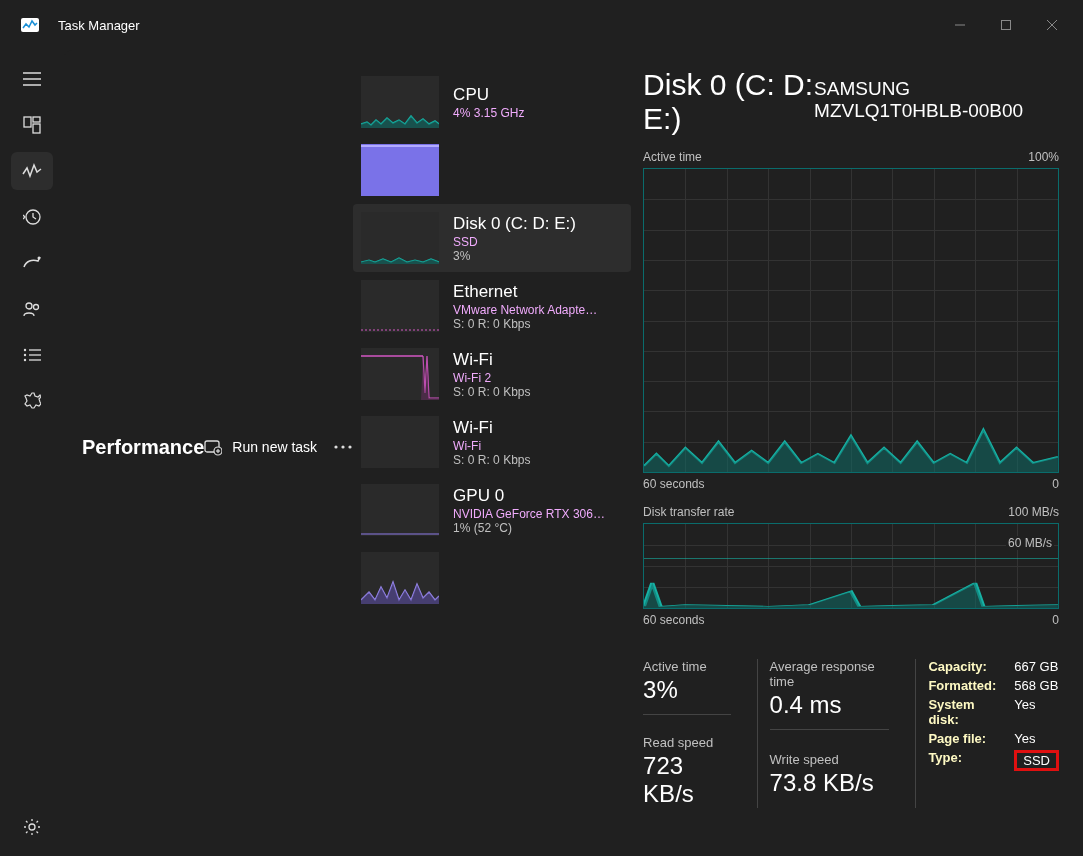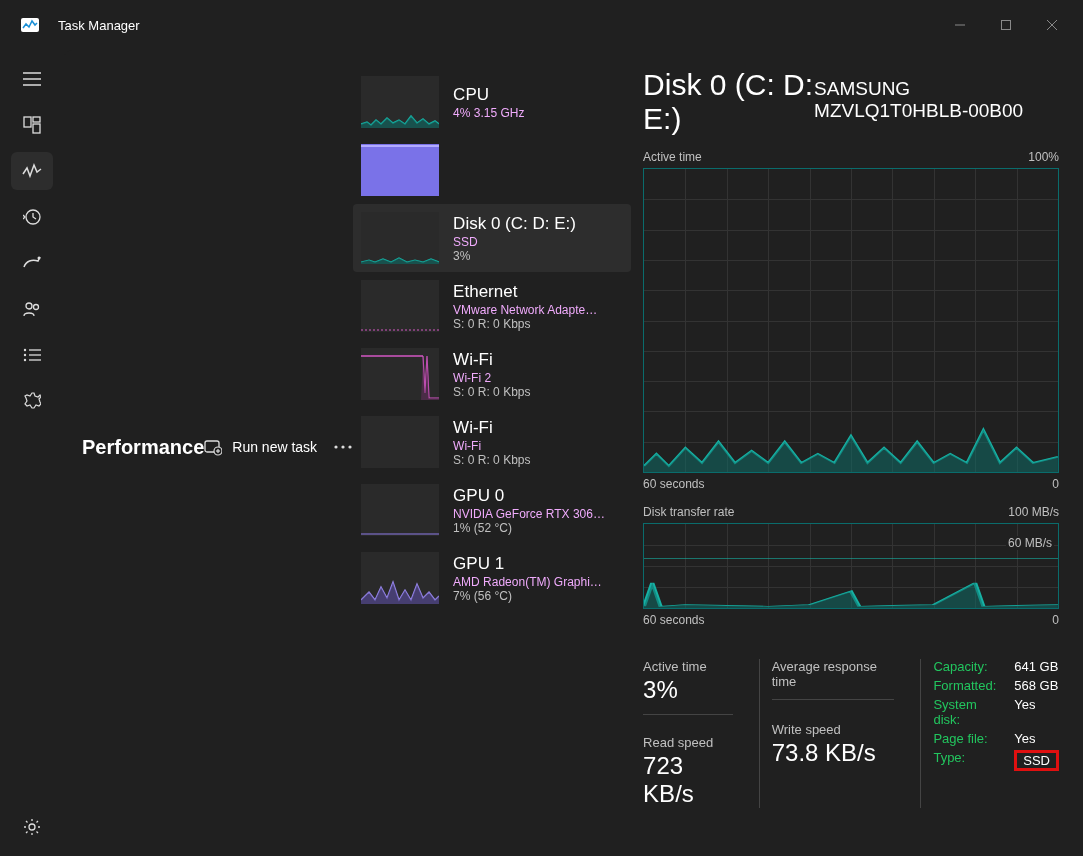--- a/index.html
+++ b/index.html
@@ -192,21 +192,21 @@
 .kv-grid {
   display: grid;
   grid-template-columns: auto auto;
   column-gap: 18px;
   row-gap: 4px;
   font-size: 13px;
   align-content: start;
   border-left: 1px solid #444;
   padding-left: 12px;
 }
-.kv-grid .k { color: #22c55e; }
+.kv-grid .k { color: #fef9c3; font-weight: bold; }
 .highlight-box {
   border: 3px solid #e01010;
   padding: 0 6px;
   display: inline-block;
 }
 svg { display: block; }
 </style>
 </head>
 <body>
 
@@ -411,25 +411,20 @@
             <div class="perf-sub2">1%  (52 °C)</div>
           </div>
         </div>
         <div class="perf-item">
           <div class="mini-chart">
               <svg width="78" height="52">
                 <polyline points="0,48 8,40 14,48 20,35 26,46 32,30 38,48 44,38 50,48 56,32 62,46 68,40 74,48 78,44" fill="none" stroke="#9c8cf0" stroke-width="1.3"></polyline>
                 <polygon points="0,48 8,40 14,48 20,35 26,46 32,30 38,48 44,38 50,48 56,32 62,46 68,40 74,48 78,44 78,52 0,52" fill="#5a4ca0" opacity="0.6"></polygon>
               </svg>
             </div>
-          <div class="perf-text">
-            <div class="perf-title">GPU 1</div>
-            <div class="perf-sub">AMD Radeon(TM) Graphi…</div>
-            <div class="perf-sub2">7%  (56 °C)</div>
-          </div>
         </div>
       </div>
 
       <div class="main-panel">
         <div class="main-title-row">
           <div class="main-title">Disk 0 (C: D: E:)</div>
           <div class="device-name">SAMSUNG MZVLQ1T0HBLB-00B00</div>
         </div>
 
         <div class="chart-label-row">
@@ -499,29 +494,30 @@
             <div class="stat-lbl">Active time</div>
             <div class="stat-val">3%</div>
             <div style="height:10px"></div>
             <div style="border-top:1px solid #444;padding-top:20px">
               <div class="stat-lbl">Read speed</div>
               <div class="stat-val">723 KB/s</div>
             </div>
           </div>
           <div class="stat-block">
             <div class="stat-lbl">Average response time</div>
+            <div class="stat-val">0.4 ms</div>
             <div style="height:10px"></div>
             <div style="border-top:1px solid #444;padding-top:22px">
               <div class="stat-lbl">Write speed</div>
               <div class="stat-val">73.8 KB/s</div>
             </div>
           </div>
           <div class="kv-grid">
             <div class="k">Capacity:</div>
-            <div>641 GB</div>
+            <div>667 GB</div>
             <div class="k">Formatted:</div>
             <div>568 GB</div>
             <div class="k">System disk:</div>
             <div>Yes</div>
             <div class="k">Page file:</div>
             <div>Yes</div>
             <div class="k">Type:</div>
             <div><span class="highlight-box">SSD</span></div>
           </div>
         </div>

